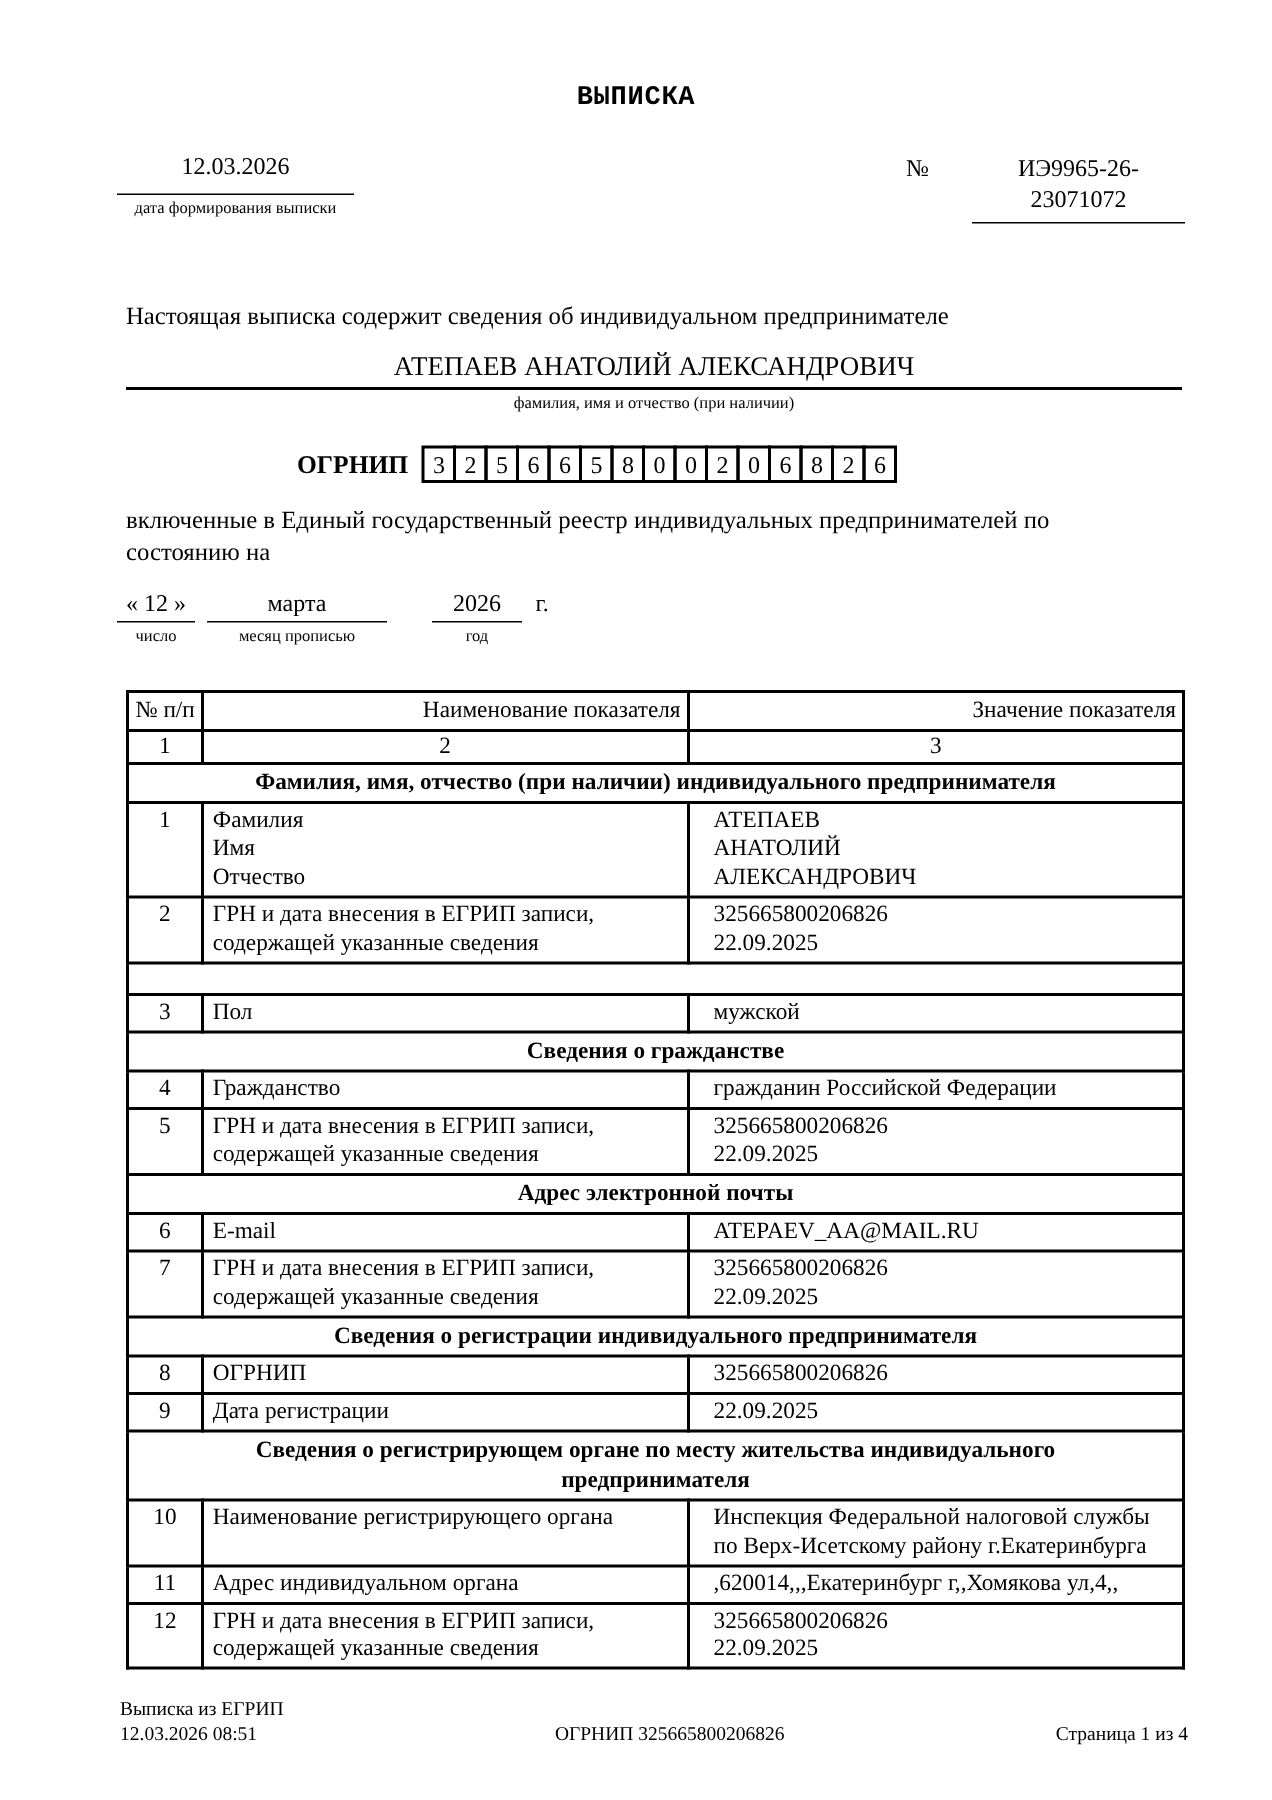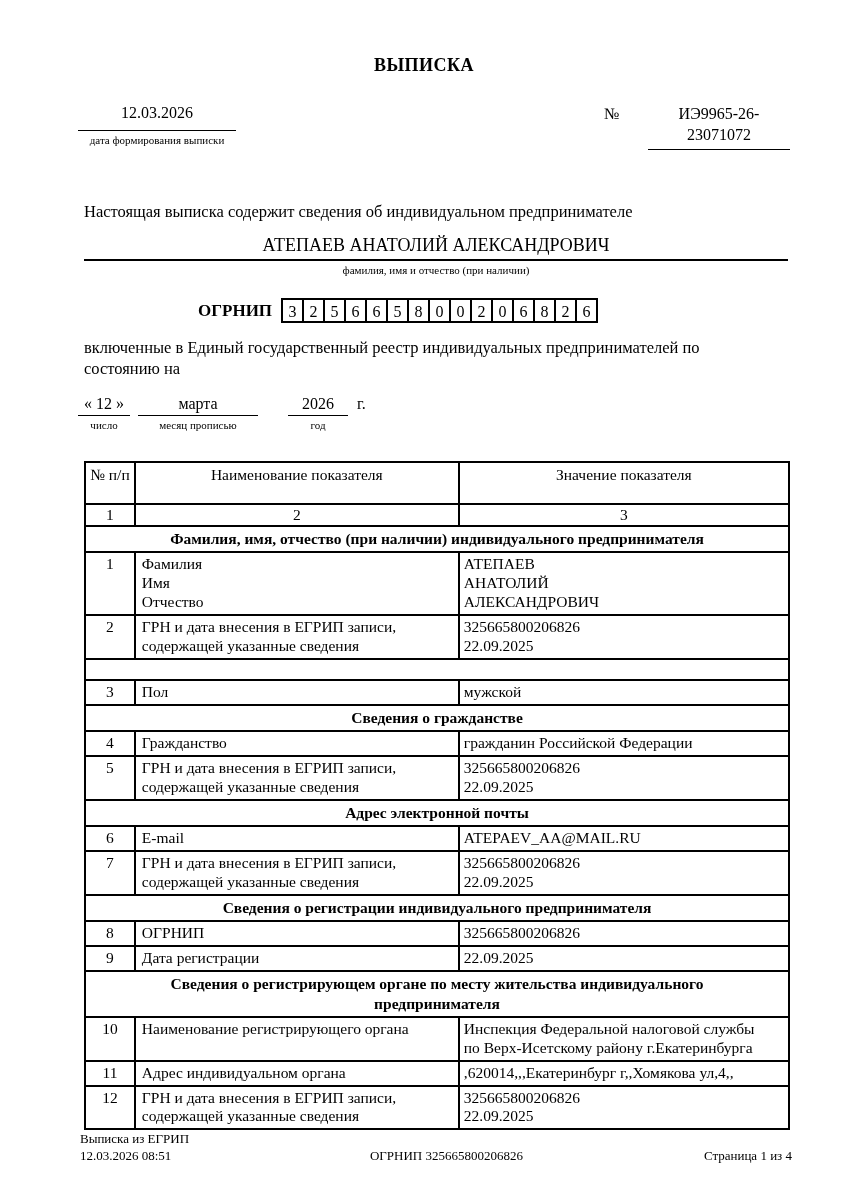--- a/index.html
+++ b/index.html
@@ -7,21 +7,21 @@
   body {
     width: 848px; height: 1200px;
     font-family: "Liberation Serif", "DejaVu Serif", serif;
     color: #000;
     position: relative;
     overflow: hidden;
   }
   .page { position: relative; width: 848px; height: 1200px; padding-top: 55px; }
 
   .title {
-    text-align: center; font-weight: bold; font-size: 18px; letter-spacing: .5px;
+    text-align: center; font-weight: bold; font-size: 18px; letter-spacing: .5px; font-family: Liberation Mono, monospace;
   }
   .subtitle {
     text-align: center; font-weight: bold; font-size: 16.5px; margin-top: 9px;
   }
 
   .hdr-row { position: relative; height: 72px; margin-top: 28px; }
   .formation-date { position: absolute; left: 78px; top: 0; width: 158px; }
   .fd-value {
     text-align: center; font-size: 16px; padding-bottom: 8px;
     border-bottom: 1.5px solid #000;
@@ -63,30 +63,30 @@
   .asof-suffix { margin-left: 9px; padding-top: 0; }
 
   table.indicators {
     margin: 30px 0 0 84px; width: 706px;
     border-collapse: collapse; font-size: 15.5px;
   }
   table.indicators th, table.indicators td {
     border: 2px solid #000; vertical-align: top;
   }
   table.indicators th {
-    font-weight: normal; text-align: center; padding: 3px 4px; height: 42px;
+    font-weight: normal; text-align: right; padding: 3px 4px; height: 26px;
   }
   td.colnum-cell { text-align: center; padding: 1px 4px; }
   td.section-cell {
     font-weight: bold; text-align: center; padding: 2px 30px; line-height: 1.3;
   }
   td.spacer-cell { height: 21px; }
   td.num-cell { text-align: center; padding: 2px 4px; }
   td.name-cell { padding: 2px 6px; line-height: 1.22; }
-  td.value-cell { padding: 2px 4px; line-height: 1.22; }
+  td.value-cell { padding: 2px 16px; line-height: 1.22; }
 
   .footer {
     position: absolute; left: 80px; right: 56px; top: 1131px;
     display: flex; justify-content: space-between; align-items: flex-end;
     font-size: 13px; line-height: 1.3;
   }
   .footer-left { text-align: left; }
   .footer-center { text-align: center; }
   .footer-right { text-align: right; }
 </style>

